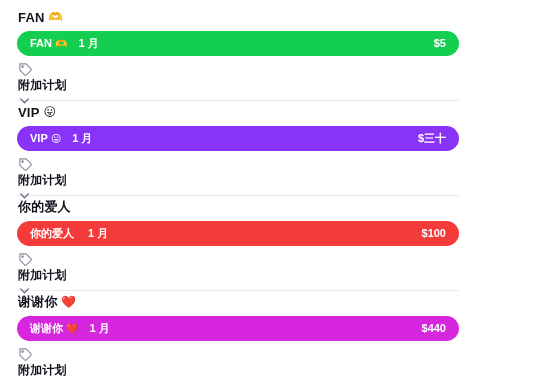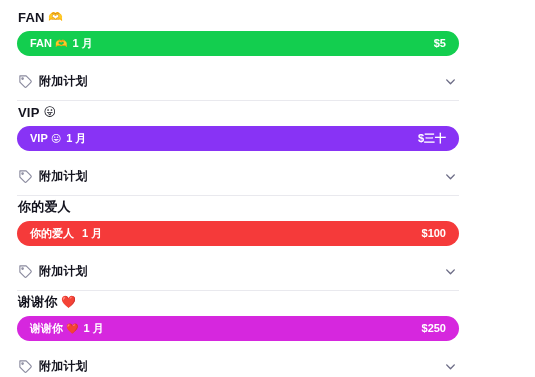--- a/index.html
+++ b/index.html
@@ -77,40 +77,40 @@
     white-space: nowrap;
   }
   .pill-left .pill-emoji {
     font-size: 10px;
     line-height: 1;
     display: inline-block;
     position: relative;
     top: 0px;
   }
   .pill-left .pill-period {
-    margin-left: 2px;
+    margin-left: 8px;
     font-weight: bold;
   }
 
   .pill-price {
     font-size: 11px;
     font-weight: bold;
     line-height: 1;
     white-space: nowrap;
   }
 
   
   .addon-row {
     display: flex;
-    align-items: center;
     height: 38px;
     margin-top: 6px;
     cursor: pointer;
     user-select: none;
     padding-left: 1px;
+    flex-direction: column;
   }
 
   .tag-icon {
     width: 15px;
     height: 15px;
     flex: 0 0 15px;
     display: block;
     margin-right: 6px;
   }
 
@@ -224,21 +224,21 @@
       <span class="title-text">谢谢你</span>
       <span class="title-emoji">❤️</span>
     </div>
 
     <div class="tier-pill" style="background:#d627de">
       <span class="pill-left">
         <span>谢谢你</span>
         <span class="pill-emoji">❤️</span>
         <span class="pill-period">1 月</span>
       </span>
-      <span class="pill-price">$250</span>
+      <span class="pill-price">$440</span>
     </div>
 
     <div class="addon-row">
       <svg class="tag-icon" viewBox="0 0 24 24" fill="none" stroke="#8a8a9e" stroke-width="1.8" stroke-linecap="round" stroke-linejoin="round">
         <path d="M20.6 13.4 13.4 20.6a2 2 0 0 1-2.8 0L3 13V3h10l7.6 7.6a2 2 0 0 1 0 2.8Z"></path>
         <circle cx="7.3" cy="7.3" r="1.2"></circle>
       </svg>
       <span class="addon-label">附加计划</span>
       <svg class="chevron-icon" viewBox="0 0 24 24" fill="none" stroke="#6c6c86" stroke-width="2.6" stroke-linecap="round" stroke-linejoin="round">
         <polyline points="5 9 12 16 19 9"></polyline>

